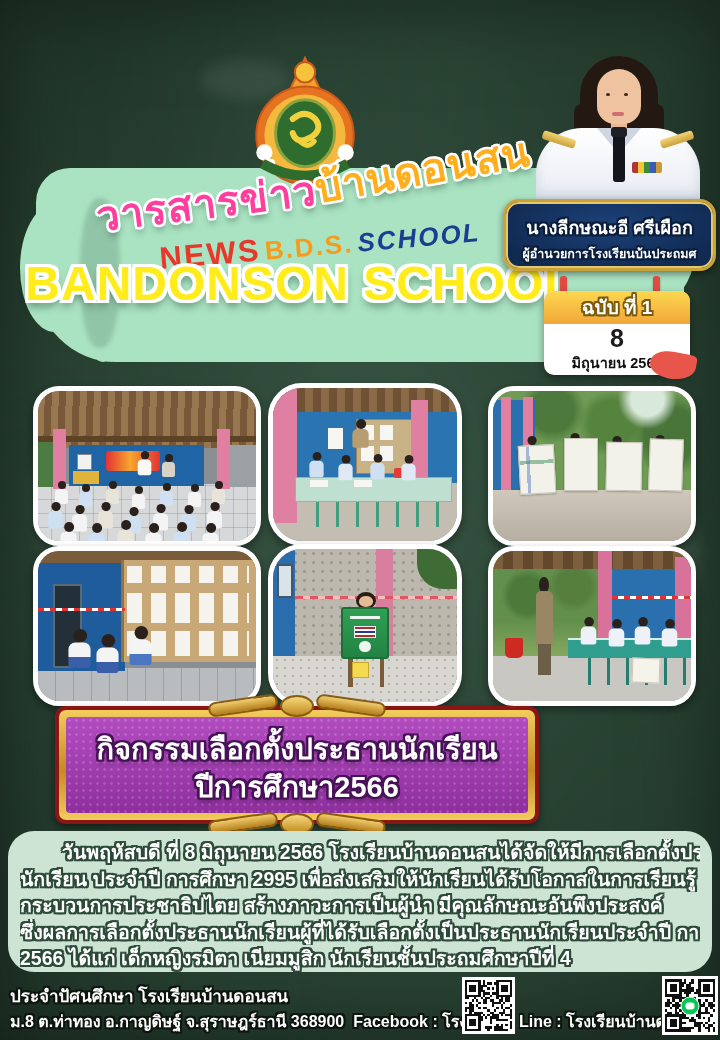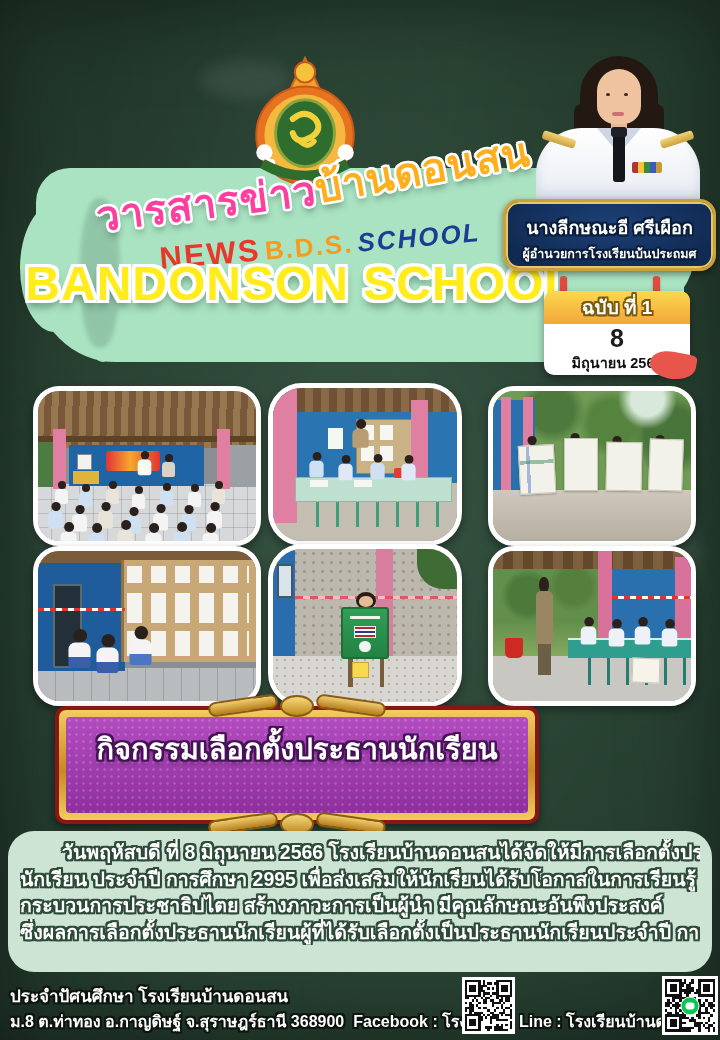--- a/index.html
+++ b/index.html
@@ -435,34 +435,36 @@
 
   <div class="abs banner-outer">
     <div class="ribbon ribbon-top">
       <div class="wing l"></div>
         <div class="wing r"></div>
         <div class="knot"></div>
     </div>
     <div class="banner-gold">
       <div class="banner-purple">
         <div class="banner-line l1 ol-p">กิจกรรมเลือกตั้งประธานนักเรียน</div>
+        <div class="banner-line ol-p">ปีการศึกษา2566</div>
       </div>
     </div>
     <div class="ribbon ribbon-bot">
       <div class="wing l"></div>
         <div class="wing r"></div>
         <div class="knot"></div>
     </div>
   </div>
 
   <div class="abs article">
     <div class="article-line first ol-d">วันพฤหัสบดี ที่ 8 มิถุนายน 2566 โรงเรียนบ้านดอนสนได้จัดให้มีการเลือกตั้งประธาน</div>
     <div class="article-line ol-d">นักเรียน ประจำปี การศึกษา 2995 เพื่อส่งเสริมให้นักเรียนได้รับโอกาสในการเรียนรู้</div>
     <div class="article-line ol-d">กระบวนการประชาธิปไตย สร้างภาวะการเป็นผู้นำ มีคุณลักษณะอันพึงประสงค์</div>
     <div class="article-line ol-d">ซึ่งผลการเลือกตั้งประธานนักเรียนผู้ที่ได้รับเลือกตั้งเป็นประธานนักเรียนประจำปี การศึกษา</div>
+    <div class="article-line ol-d">2566 ได้แก่ เด็กหญิงรมิตา เนียมมูสิก นักเรียนชั้นประถมศึกษาปีที่ 4</div>
   </div>
 
   <div class="abs f1 ol-k">ประจำปัศนศึกษา โรงเรียนบ้านดอนสน</div>
   <div class="abs f2">
     <span class="ol-k">ม.8 ต.ท่าทอง อ.กาญดิษฐ์ จ.สุราษฎร์ธานี 368900</span><span class="fb ol-k">Facebook : โรงเรียนบ้านดอนสน</span>
   </div>
   <div class="abs f3 ol-k">Line : โรงเรียนบ้านดอนสน</div>
   <div class="qr-wrap" id="qrw1">
     <div class="qr" id="qr1">
         <i style="grid-area: 1 / 1;"></i>

